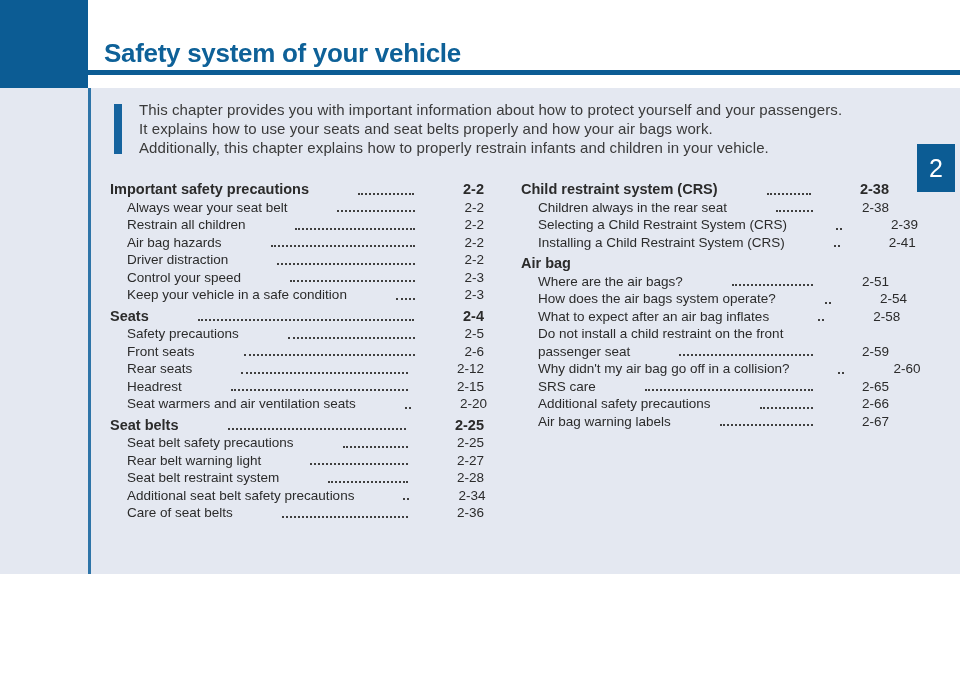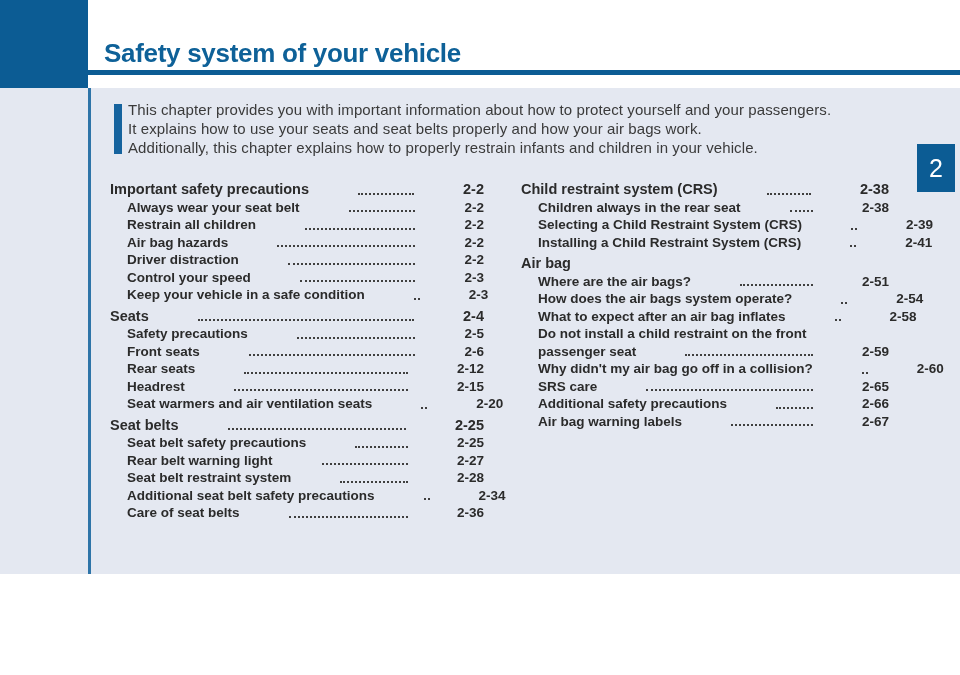--- a/index.html
+++ b/index.html
@@ -21,38 +21,38 @@
     font-weight:bold;color:#0e6198;letter-spacing:-0.3px;}
   .title-rule{position:absolute;left:88px;top:70px;width:872px;height:5px;background:var(--brand-blue);}
 
   
   .content-bg{position:absolute;left:0;top:88px;width:960px;height:510px;background:var(--page-bg);}
   .vline{position:absolute;left:88px;top:88px;width:3px;height:516px;background:var(--rule-blue);}
 
   
   .intro-box{position:absolute;left:114px;top:100px;width:786px;display:flex;}
   .intro-bar{width:8px;background:#15639e;margin:4px 0 3px 0;flex:0 0 8px;}
-  .intro-text{margin-left:6px;font-size:15px;line-height:19px;color:#3a3a3a;letter-spacing:0.1px;}
+  .intro-text{margin-left:17px;font-size:15px;line-height:19px;color:#3a3a3a;letter-spacing:0.1px;}
 
   
   .chapter-badge{position:absolute;left:917px;top:144px;width:38px;height:48px;background:var(--brand-blue);
     color:#ffffff;font-size:25px;display:flex;align-items:center;justify-content:center;}
 
   
   .toc{position:absolute;left:110px;top:181px;width:779px;display:flex;}
   .toc-col{width:374px;}
   .toc-col.right{width:368px;margin-left:37px;}
   .toc-section + .toc-section{margin-top:4px;}
   .toc-row{display:flex;line-height:17.5px;font-size:13.5px;color:var(--toc-text);gap:47px;}
   .toc-row .lbl{white-space:nowrap;}
   .toc-row .dots{flex:1 1 auto;border-bottom:2px dotted #3f3f3f;margin:0 2px 4px 2px;min-width:6px;}
   .toc-row .pg{white-space:nowrap;}
   .toc-row.heading{font-weight:bold;font-size:14.5px;}
   .toc-row.subheading{font-weight:bold;font-size:14.5px;padding-left:14px;}
-  .toc-row.item{padding-left:17px;font-weight:bold;}
+  .toc-row.item{padding-left:17px;}
 
   
   .watermark-content{position:absolute;left:0;top:573px;width:942px;text-align:center;
     font-size:15.5px;color:var(--watermark-blue);padding-left:48px;}
   .bottom-rule{position:absolute;left:0;top:601px;width:960px;height:4px;background:var(--rule-blue);}
   .footer-watermark{position:absolute;right:14px;top:638px;font-size:27px;line-height:32px;
     color:var(--watermark-gray);letter-spacing:0.5px;text-decoration:underline;}
 </style>
 </head>
 <body>

